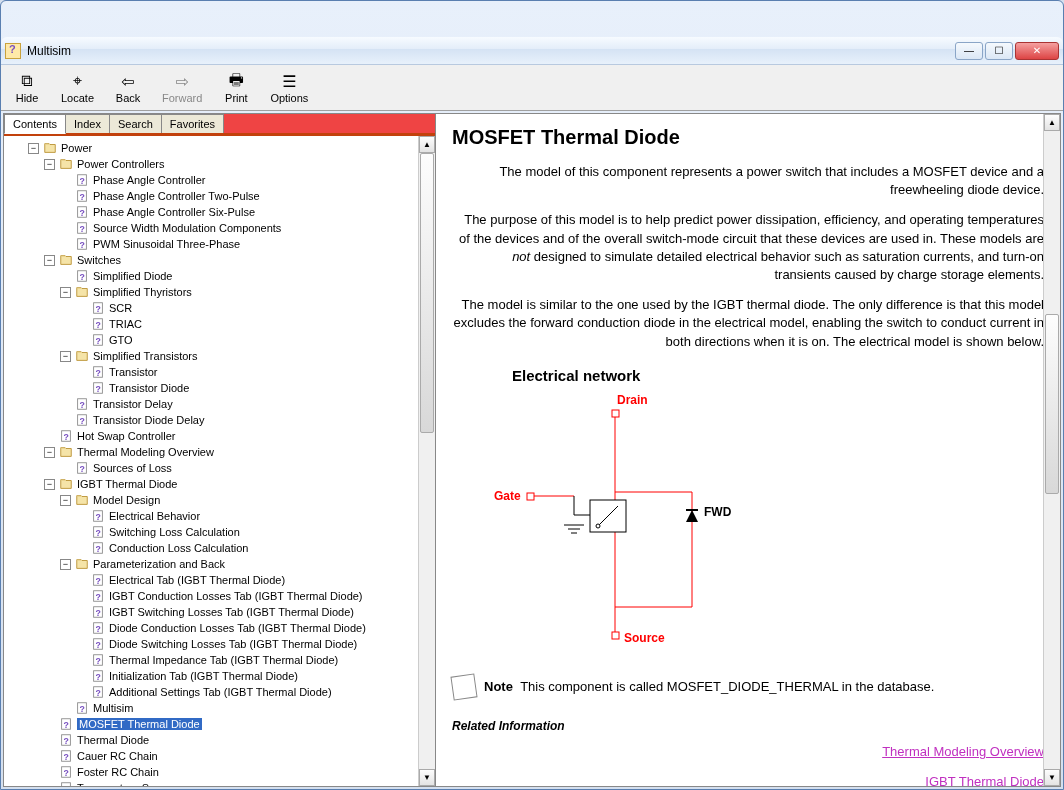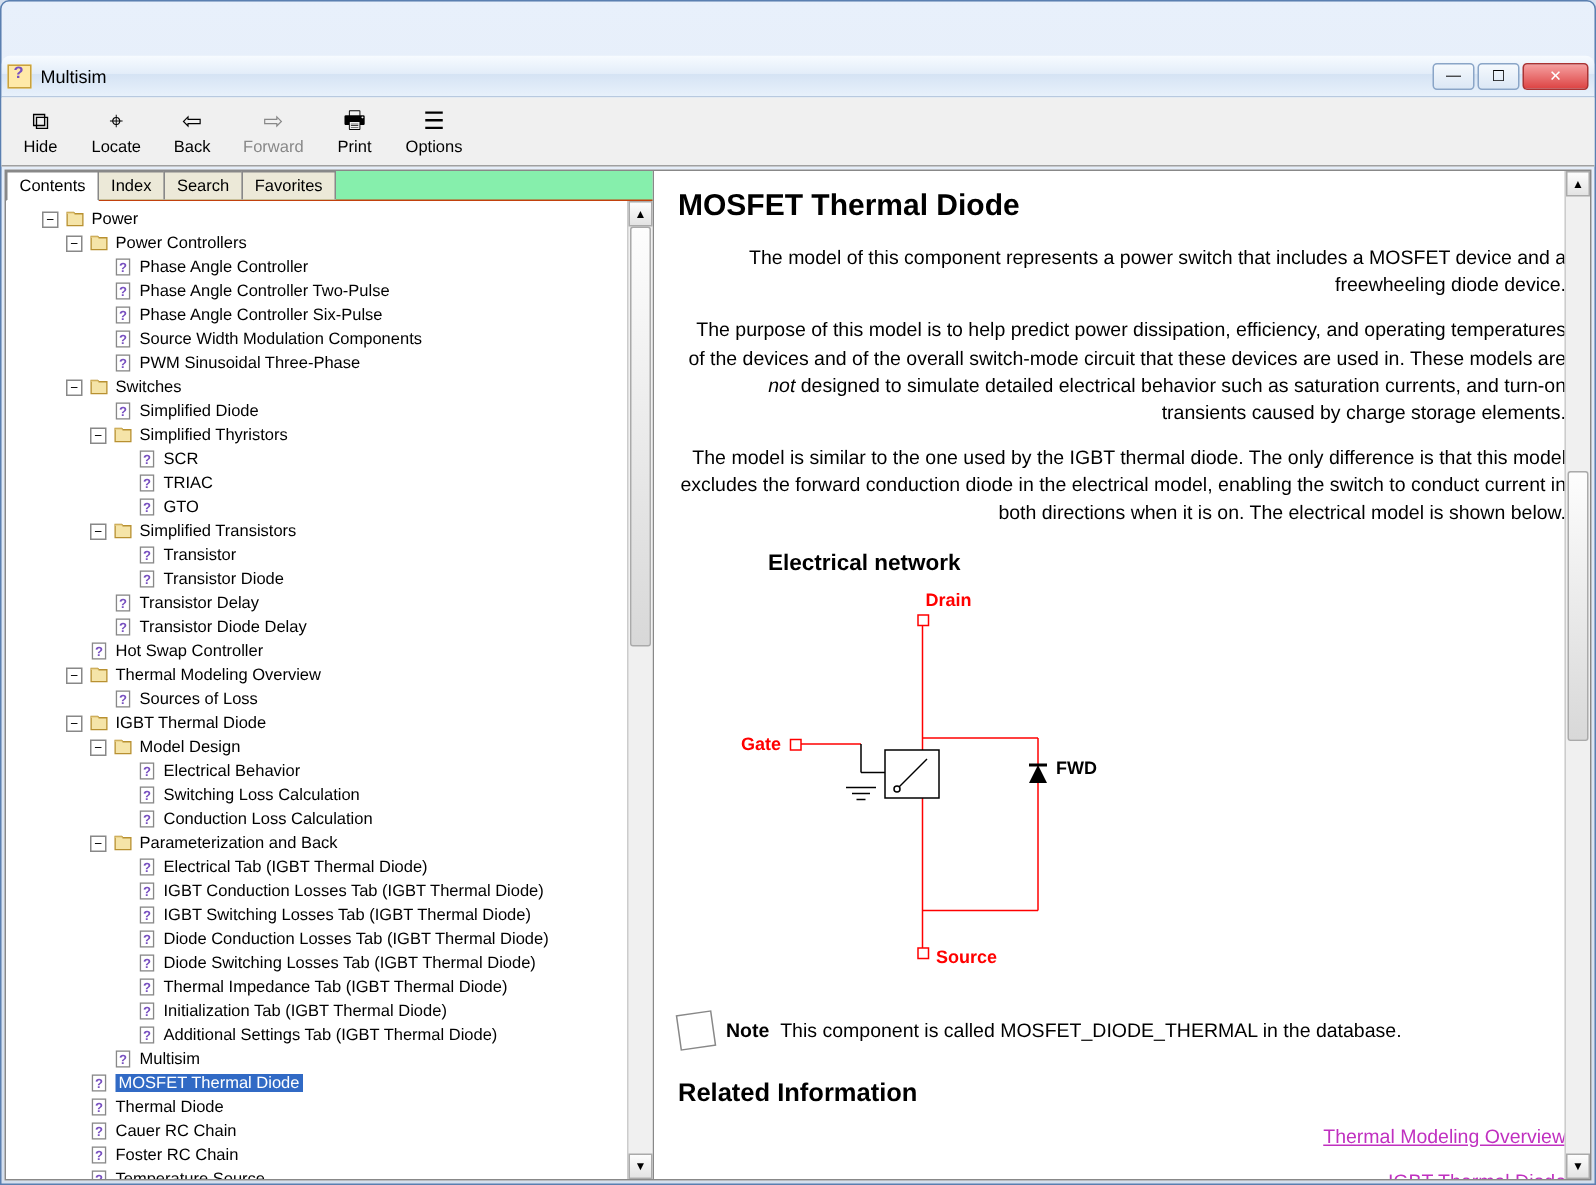--- a/index.html
+++ b/index.html
@@ -97,22 +97,22 @@
   }
   .left-panel {
     width: 432px;
     border-right: 1px solid #888;
     display: flex;
     flex-direction: column;
     background: #fff;
   }
   .tabs {
     display: flex;
-    background: #86efac;
-    border-bottom: 1px solid #c2410c;
+    background: #ef4444;
+    border-bottom: 3px solid #c2410c;
   }
   .tab {
     padding: 3px 8px;
     border: 1px solid #888;
     border-bottom: none;
     background: #ece9d8;
     margin-right: -1px;
     cursor: pointer;
     font-size: 11px;
   }
@@ -200,22 +200,23 @@
     gap: 8px;
   }
   .note-icon {
     width: 24px; height: 24px;
     border: 1px solid #888;
     background: #fff;
     transform: rotate(-8deg);
   }
   .related-heading {
     font-weight: bold;
-    font-size: 17px;
+    font-size: 12px;
     margin: 20px 0 10px 0;
+    font-style: italic;
   }
   .scrollbar-fake {
     position: absolute;
     right: 0;
     top: 0;
     bottom: 0;
     width: 17px;
     background: #f0f0f0;
     border-left: 1px solid #ccc;
   }

